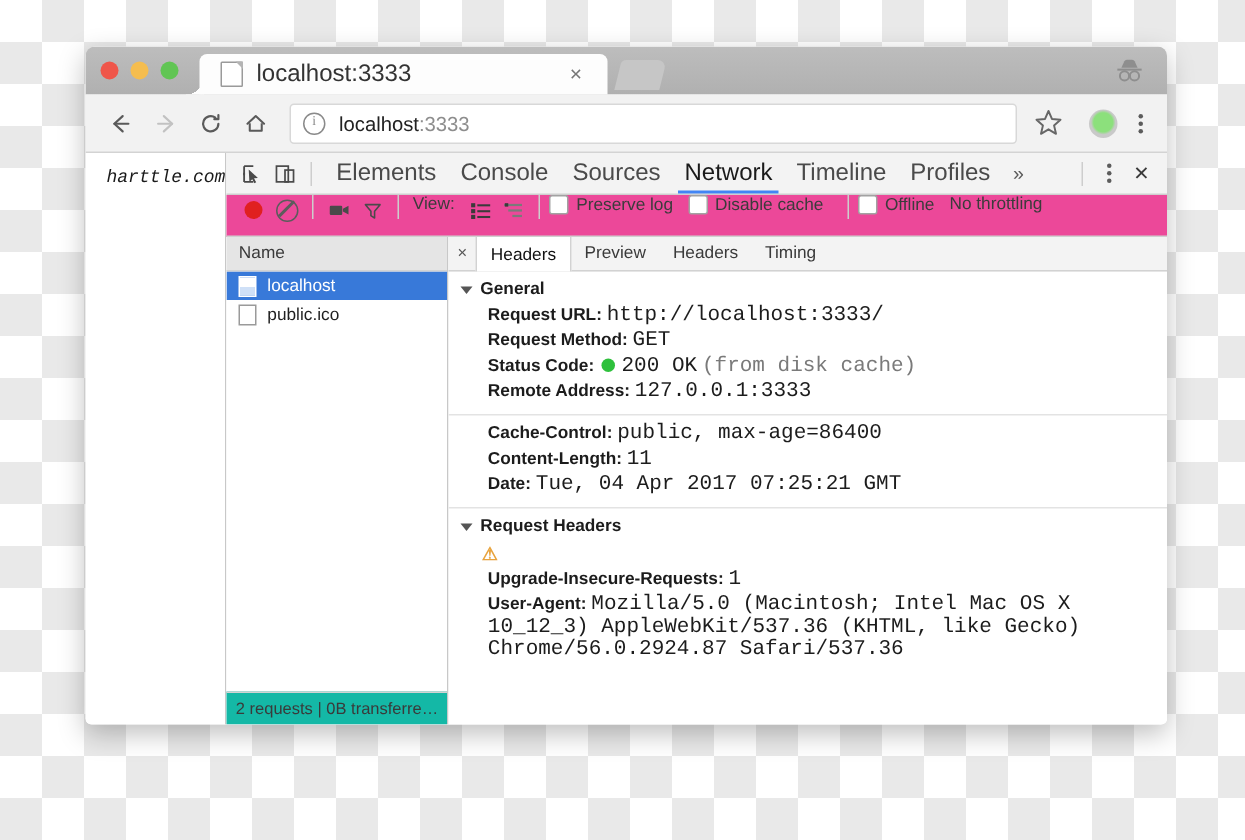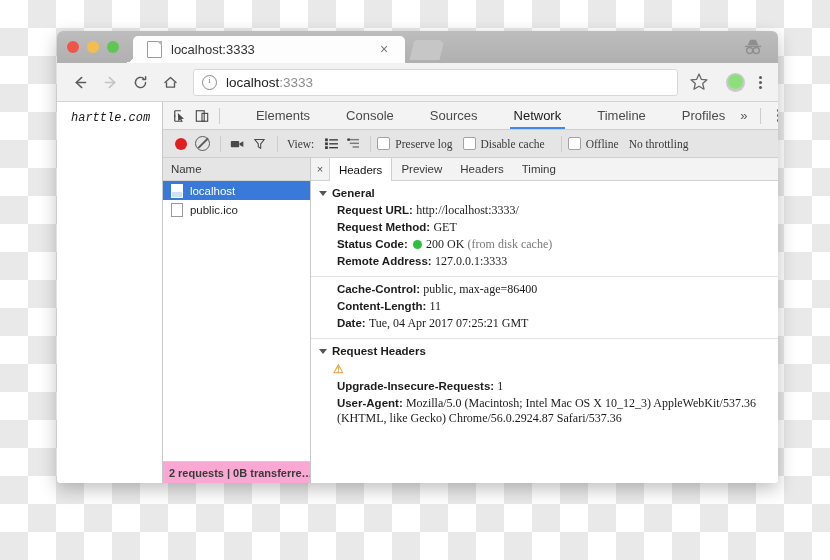--- a/index.html
+++ b/index.html
@@ -67,21 +67,21 @@
     flex: none;
   }
   .tab-favicon::after {
     content: ""; position: absolute; right: -1px; top: -1px;
     border-width: 0 5px 5px 0;
     border-style: solid;
     border-color: transparent #b4b4b4 transparent transparent;
   }
   .tab-title {
     margin-left: 9px;
-    font-size: 13px;
+    font-size: 16px;
     color: #333;
     white-space: nowrap;
     overflow: hidden;
   }
   .tab-close {
     position: absolute; right: 14px; top: 6px;
     width: 14px; height: 14px;
     color: #777; font-size: 14px; line-height: 14px; text-align: center;
   }
   .newtab {
@@ -183,47 +183,45 @@
   }
   .dt-icon {
     width: 22px; height: 20px;
     display: flex; align-items: center; justify-content: center;
     color: #5a5a5a;
     flex: none;
   }
   .vsep { width: 1px; height: 16px; background: #cdcdcd; margin: 0 6px; flex: none; }
   .dt-tabs { display: flex; align-items: center; height: 100%; margin-left: 2px; }
   .dt-tab {
-    font-size: 13px; color: #4a4a4a;
+    font-size: 16px; color: #4a4a4a;
     padding: 0 8px;
     height: 100%;
     display: flex; align-items: center;
     position: relative;
     white-space: nowrap;
-    margin-left: 20px;
   }
   .dt-tab.active { color: #1a1a1a; }
   .dt-tab.active::after {
     content: ""; position: absolute; left: 4px; right: 4px; bottom: 0;
     height: 2px; background: #4285f4;
   }
   .dt-more { font-size: 13px; color: #5a5a5a; padding: 0 7px; }
   .dt-right { margin-left: auto; display: flex; align-items: center; gap: 2px; }
 
   
   .dt-controls {
     height: 27px;
-    background: #e5e5e5;
+    background: #ec4899;
     border-bottom: 1px solid #cfcfcf;
-    display: flex; align-items: center;
+    display: flex; align-items: flex-start;
     padding: 0 7px;
     flex: none;
     font-size: 11.5px;
     color: #3b3b3b;
-    font-family: Liberation Serif, serif;
   }
   .rec-dot { width: 12px; height: 12px; border-radius: 50%; background: #e02020; }
   .clear-circle {
     width: 13px; height: 13px; border-radius: 50%;
     border: 1.6px solid #5c5c5c; position: relative;
   }
   .clear-circle::after {
     content: ""; position: absolute; left: 50%; top: -1.5px;
     width: 1.6px; height: 14px; background: #5c5c5c;
     transform: translateX(-50%) rotate(45deg); transform-origin: center;
@@ -272,26 +270,26 @@
     border: 1px solid #9a9a9a; background: #fff;
     margin-right: 7px; flex: none; position: relative;
   }
   .nrow.sel .docico {
     border-color: #fff;
     background: linear-gradient(#fff 0 55%, #cfe0f7 55% 100%);
   }
   .netstatus {
     height: 21px;
     border-top: 1px solid #d2d2d2;
-    background: #f9a8d4;
+    background: #14b8a6;
     font-size: 11px; color: #3a3a3a;
     display: flex; align-items: center;
     padding-left: 6px;
     flex: none;
-    white-space: nowrap; overflow: hidden; font-weight: bold;
+    white-space: nowrap; overflow: hidden;
   }
 
   
   .detail { flex: 1 1 auto; display: flex; flex-direction: column; min-width: 0; background: #fff; }
   .detail-tabs {
     height: 22px;
     background: #f3f3f3;
     border-bottom: 1px solid #d2d2d2;
     display: flex; align-items: stretch;
     flex: none;
@@ -329,21 +327,21 @@
     padding: 2px 0 3px 8px;
   }
   .tri {
     width: 0; height: 0;
     border-left: 4px solid transparent; border-right: 4px solid transparent;
     border-top: 5px solid #555;
     margin-right: 5px; flex: none;
   }
   .kv { padding: 1px 8px 1px 26px; line-height: 15px; word-break: break-word; }
   .k { font-weight: bold; color: #1c1c1c; }
-  .v { font-family: Liberation Serif, serif; font-size: 12px; color: #1c1c1c; text-align: right; }
+  .v { font-family: Liberation Mono, monospace; font-size: 14px; color: #1c1c1c; text-align: right; }
   .v.dim { color: #7a7a7a; }
   .status-dot {
     display: inline-block; width: 9px; height: 9px; border-radius: 50%;
     background: #2ec03c; margin: 0 4px -1px 2px;
   }
   .warnrow { padding: 2px 8px 2px 22px; display: flex; align-items: center; font-weight: bold; }
   .warn-ico { color: #e8a33d; margin-right: 6px; font-size: 12px; }
 </style>
 </head>
 <body>

